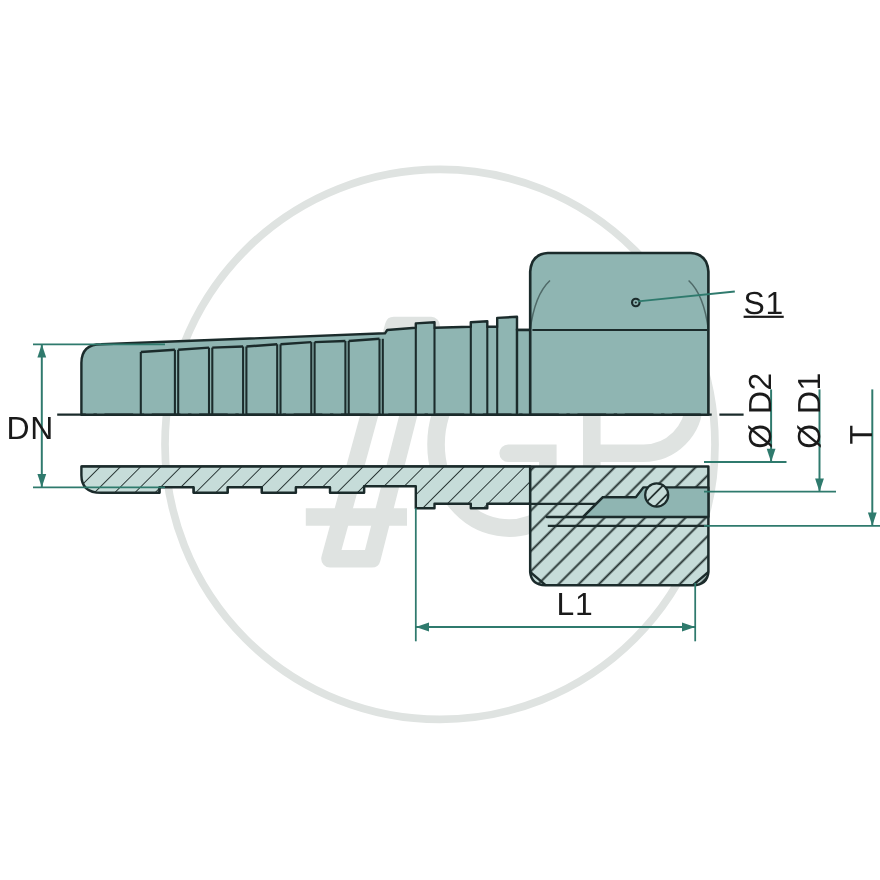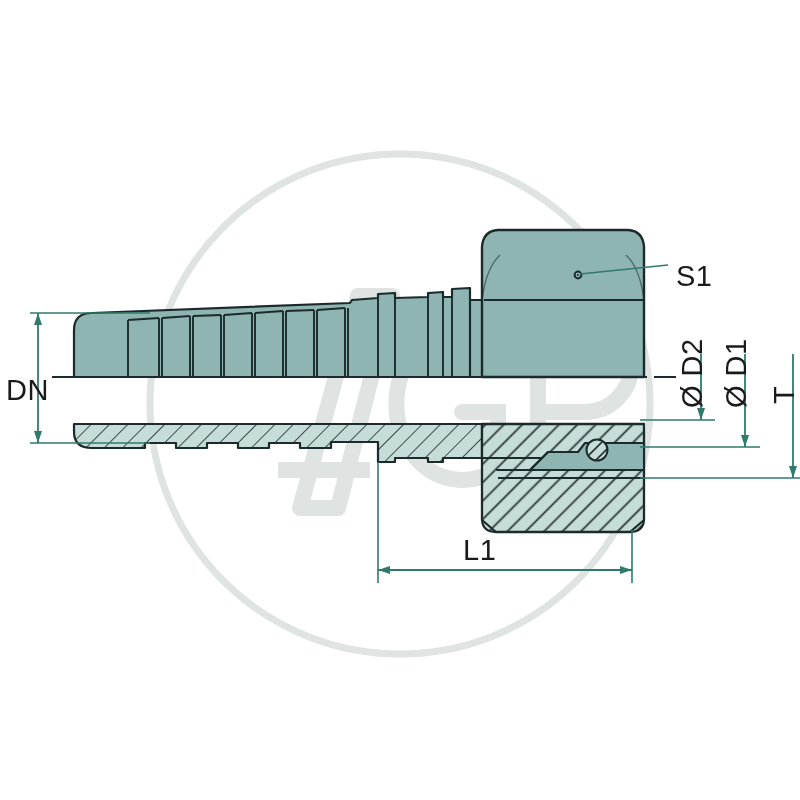--- a/index.html
+++ b/index.html
@@ -248,23 +248,23 @@
         <line x1="632" y1="530" x2="632" y2="583"></line>
         <line x1="378" y1="570" x2="632" y2="570" stroke-width="1.8"></line>
         <polygon points="378,570 390,566 390,574" stroke="none"></polygon>
         <polygon points="632,570 620,566 620,574" stroke="none"></polygon>
       </g>
     </g>
   </svg>
 
   <div class="dim-label" style="left:6px; top:376px;">DN</div>
 
-  <div class="dim-label" style="left:676px; top:262px;">S1</div>
+  <div class="dim-label" style="left:676px; top:262px;text-decoration:underline;">S1</div>
 
   <div class="dim-label vert" style="left:678px; top:408px;">Ø D2</div>
 
   <div class="dim-label vert" style="left:722px; top:408px;">Ø D1</div>
 
   <div class="dim-label vert" style="left:770px; top:404px;">T</div>
 
-  <div class="dim-label" style="left:463px; top:536px;">L1</div>
+  <div class="dim-label" style="left:506px; top:536px;">L1</div>
 
 </div>
 
 </body></html>

